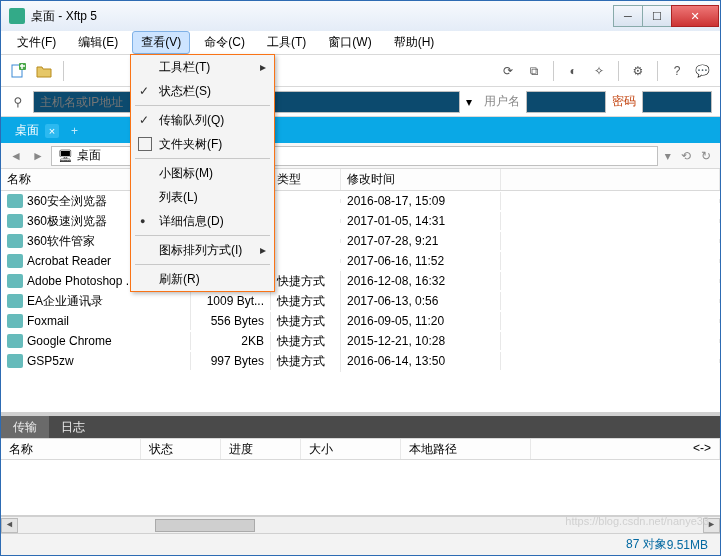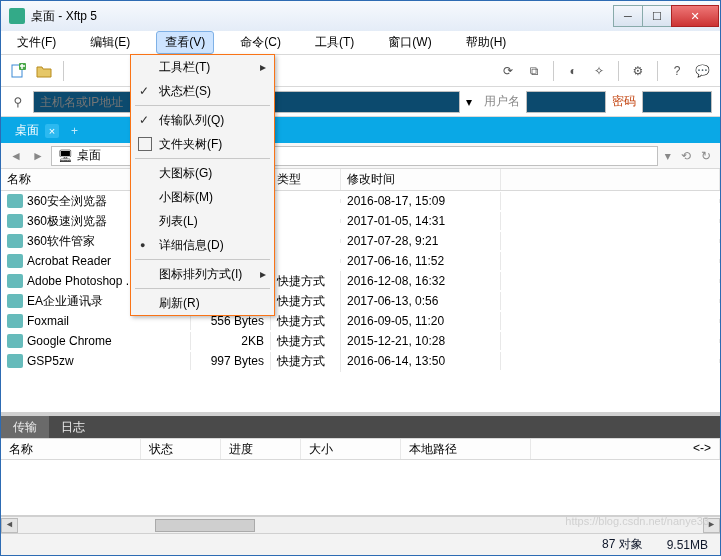--- a/index.html
+++ b/index.html
@@ -4,21 +4,21 @@
 <style>
 * { margin:0; padding:0; box-sizing:border-box; font-family:"Microsoft YaHei","SimSun",Tahoma,sans-serif; font-size:12px; }
 body { background:#fff; width:721px; height:560px; overflow:hidden; position:relative; }
 .window { width:721px; height:556px; border:1px solid #2d6bb3; background:#fff; display:flex; flex-direction:column; }
 .titlebar { height:30px; background:linear-gradient(#f6f9fd,#e4ecf7); display:flex; align-items:center; padding-left:8px; }
 .titlebar .ico { width:16px; height:16px; background:#3a8; border-radius:2px; margin-right:6px; }
 .titlebar .title { flex:1; color:#000; }
 .winbtns { display:flex; height:22px; margin-right:1px; }
 .winbtn { width:30px; height:22px; display:flex; align-items:center; justify-content:center; font-size:11px; color:#333; background:linear-gradient(#f3f6fb,#d9e3f0); border:1px solid #8aa; margin-left:-1px; }
 .winbtn.close { width:48px; background:linear-gradient(#e77,#c33); color:#fff; border-color:#a22; }
-.menubar { height:24px; display:flex; align-items:center; padding:0 8px; gap:18px; border-bottom:1px solid #d9d9d9; }
+.menubar { height:24px; display:flex; align-items:center; padding:0 8px; gap:6px; border-bottom:1px solid #d9d9d9; }
 .menubar>span { padding:2px 8px; border-radius:3px; }
 .menubar>span.open { background:#cde4ff; border:1px solid #7fb1e6; }
 .toolbar { height:32px; display:flex; align-items:center; padding:0 8px; gap:8px; border-bottom:1px solid #d9d9d9; position:relative; }
 .tb-ico { width:18px; height:18px; display:inline-flex; align-items:center; justify-content:center; color:#555; }
 .tb-sep { width:1px; height:20px; background:#ccc; margin:0 2px; }
 .addrrow { height:30px; display:flex; align-items:center; gap:6px; padding:0 8px; border-bottom:1px solid #d9d9d9; }
 .addrrow input { height:22px; border:1px solid #c0c0c0; padding:0 6px; background:#0c4a6e; color:#999; }
 .addrrow .host { flex:1; }
 .tabs { height:26px; background:#0aa8e6; display:flex; align-items:flex-end; padding:0 4px; }
 .tab { background:#0aa8e6; color:#fff; padding:4px 18px 4px 10px; display:flex; align-items:center; gap:6px; border-top-left-radius:3px; border-top-right-radius:3px; }
@@ -38,21 +38,21 @@
 .bottabs { height:22px; display:flex; align-items:center; background:#4a4a4a; color:#eee; }
 .bottabs span { padding:3px 12px; }
 .bottabs span.act { background:#6a6a6a; }
 .bothdr { height:22px; display:flex; background:#fdfdfd; border-bottom:1px solid #d9d9d9; border-top:1px solid #d9d9d9; }
 .bothdr>div { padding:2px 8px; border-right:1px solid #e8e8e8; }
 .botbody { height:56px; background:#fff; border-bottom:1px solid #d0d0d0; }
 .hscroll { height:17px; background:#f0f0f0; border-top:1px solid #d0d0d0; display:flex; align-items:center; }
 .hscroll .track { flex:1; height:15px; background:#f0f0f0; position:relative; }
 .hscroll .thumb { position:absolute; left:20%; width:100px; height:13px; background:#cfcfcf; border:1px solid #aaa; top:1px; }
 .hscroll .arr { width:17px; height:15px; background:#e4e4e4; border:1px solid #bbb; text-align:center; font-size:9px; color:#555;}
-.status { height:22px; display:flex; align-items:center; justify-content:flex-end; gap:24px; padding:0 12px; background:#f3f3f3; border-top:1px solid #d0d0d0; color:#0f172a; }
+.status { height:22px; display:flex; align-items:center; justify-content:flex-end; padding:0 12px; background:#f3f3f3; border-top:1px solid #d0d0d0; color:#0369a1; }
 .dropdown { position:absolute; left:130px; top:54px; width:145px; background:#f4f4f4; border:1px solid #f97316; box-shadow:2px 2px 4px rgba(0,0,0,.25); z-index:10; }
 .dropdown .mi { height:24px; display:flex; align-items:center; padding:0 20px 0 28px; position:relative; }
 .dropdown .sep { height:1px; background:#c8c8c8; margin:2px 4px; }
 .dropdown .chk::before { content:"✓"; position:absolute; left:8px; color:#333; }
 .dropdown .rad::before { content:"●"; position:absolute; left:9px; color:#333; font-size:9px; }
 .dropdown .sub::after { content:"▸"; position:absolute; right:8px; color:#333; }
 .dropdown .iconbox::before { content:""; position:absolute; left:7px; width:12px; height:12px; border:1px solid #666; top:5px; }
 .watermark { position:absolute; right:12px; bottom:33px; color:#d0d0d0; font-size:11px; pointer-events:none; }
 svg { display:block; }
 </style>
@@ -243,21 +243,20 @@
   </div>
 </div>
 
 <div class="dropdown" id="viewmenu">
     <div class="mi sub">工具栏(T)</div>
     <div class="mi chk">状态栏(S)</div>
     <div class="sep"></div>
     <div class="mi chk">传输队列(Q)</div>
     <div class="mi iconbox">文件夹树(F)</div>
     <div class="sep"></div>
-    <div class="mi">大图标(G)</div>
     <div class="mi">小图标(M)</div>
     <div class="mi">列表(L)</div>
     <div class="mi rad">详细信息(D)</div>
     <div class="sep"></div>
     <div class="mi sub">图标排列方式(I)</div>
     <div class="sep"></div>
     <div class="mi">刷新(R)</div>
   </div>
 
 <div class="watermark">https://blog.csdn.net/nanye33</div>

